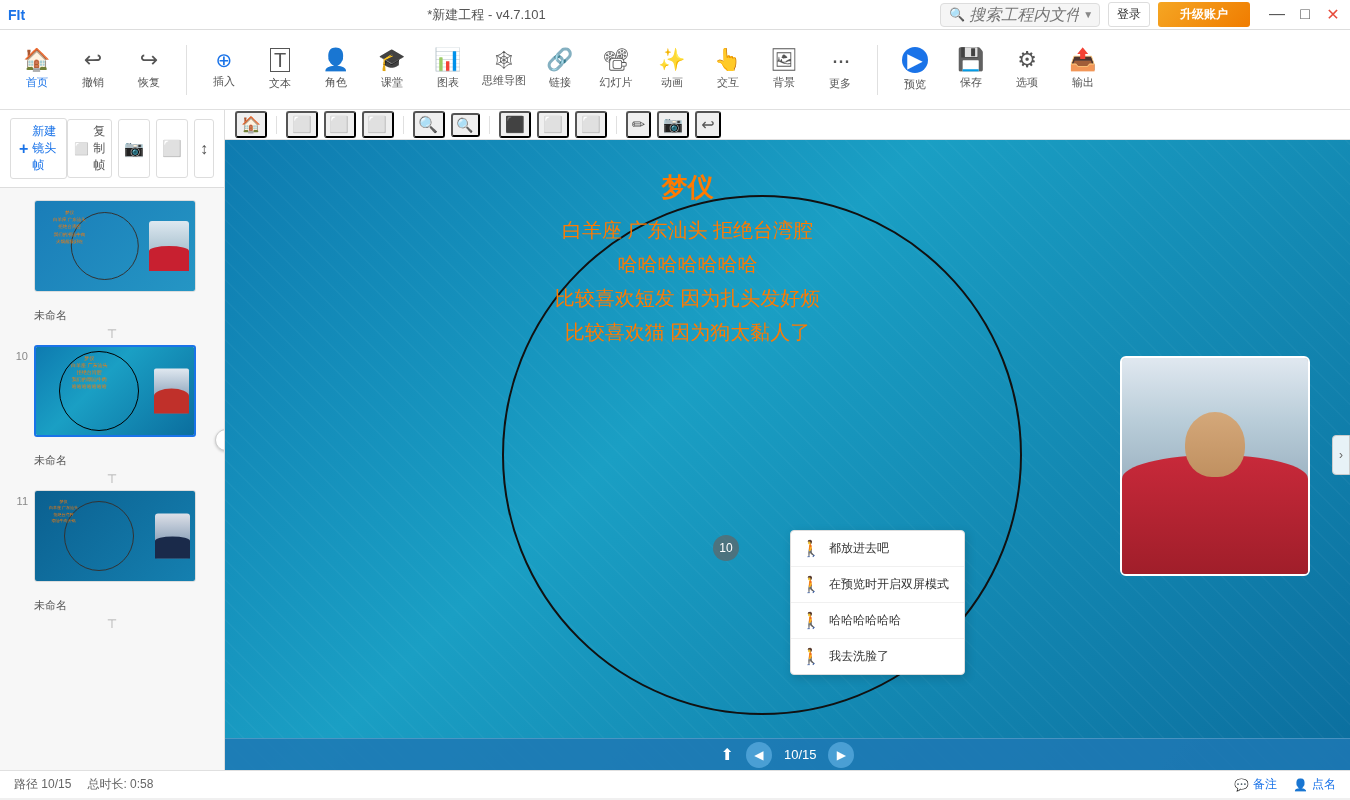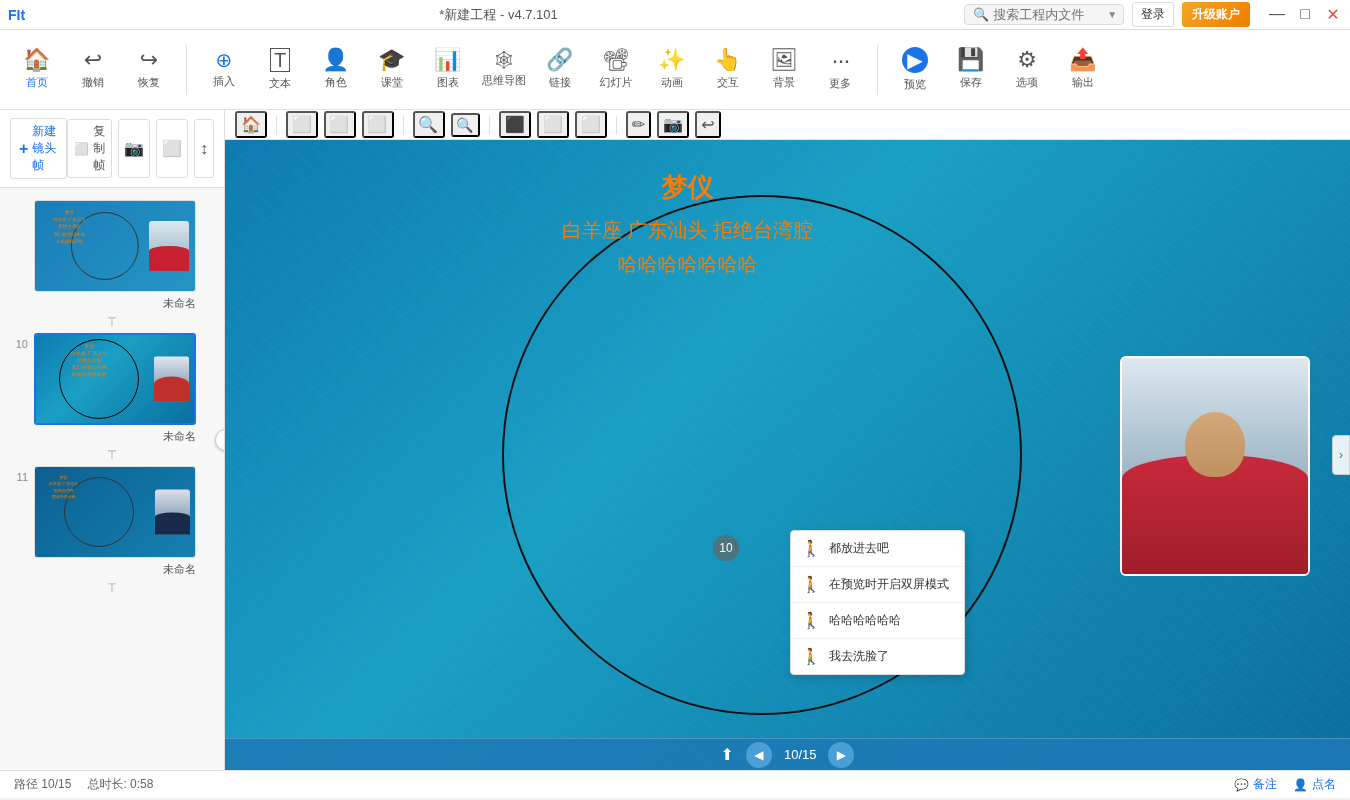--- a/index.html
+++ b/index.html
@@ -16,24 +16,24 @@
       padding: 0 8px;
       user-select: none;
     }
     #titlebar-left { display: flex; align-items: center; gap: 6px; }
     #titlebar-logo { font-weight: bold; color: #1a73e8; font-size: 14px; margin-right: 8px; }
     #titlebar-menu { display: flex; gap: 14px; }
     .menu-item { font-size: 13px; color: #333; cursor: pointer; padding: 2px 4px; }
     #titlebar-center { font-size: 13px; color: #555; flex: 1; text-align: center; }
     #titlebar-right { display: flex; align-items: center; gap: 8px; }
     .search-box { display: flex; align-items: center; background: #f5f5f5; border: 1px solid #ddd; border-radius: 4px; padding: 2px 8px; gap: 4px; width: 160px; }
-    .search-box input { border: none; background: transparent; font-size: 13px; outline: none; width: 110px; }
+    .search-box input { border: none; background: transparent; font-size: 16px; outline: none; width: 110px; font-style: italic; }
     .search-box .search-dropdown { font-size: 10px; color: #888; cursor: pointer; }
     .login-btn { font-size: 12px; color: #333; cursor: pointer; padding: 3px 8px; border: 1px solid #ddd; border-radius: 3px; background: #fff; }
-    .upgrade-btn { font-size: 12px; color: #fff; cursor: pointer; padding: 4px 10px; border-radius: 3px; background: linear-gradient(135deg, #f5a623, #f07c00); border: none; font-weight: bold; }
+    .upgrade-btn { font-size: 12px; color: #fff; cursor: pointer; padding: 4px 22px; border-radius: 3px; background: linear-gradient(135deg, #f5a623, #f07c00); border: none; font-weight: bold; }
     .win-controls { display: flex; gap: 10px; margin-left: 10px; }
     .win-btn { font-size: 16px; cursor: pointer; color: #555; width: 18px; text-align: center; }
     .win-btn.close { color: #e74c3c; }
 
     
     #toolbar {
       height: 80px;
       background: #fff;
       border-bottom: 1px solid #e0e0e0;
       display: flex;
@@ -108,21 +108,21 @@
     .slide-thumbnail {
       width: 162px;
       height: 92px;
       border-radius: 3px;
       overflow: hidden;
       position: relative;
       border: 1px solid #ddd;
     }
     .slide-item.active .slide-thumbnail { border: 2px solid #1a73e8; }
     .slide-label { font-size: 11px; color: #555; margin-top: 2px; text-align: center; }
-    .slide-group { display: flex; flex-direction: column; align-items: flex-end; gap: 2px; }
+    .slide-group { display: flex; flex-direction: column; align-items: flex-start; gap: 14px; }
     .slide-resize-icon { font-size: 12px; color: #aaa; cursor: ns-resize; text-align: center; }
     
     #sidebar-collapse {
       position: absolute;
       right: -13px;
       top: 50%;
       transform: translateY(-50%);
       z-index: 10;
       background: #fff;
       border: 1px solid #ccc;
@@ -614,20 +614,22 @@
     <div id="canvas-content">
       <div class="bg-pattern"></div>
 
       <div class="main-circle"></div>
 
       <div class="slide-text-content">
         <div class="slide-title">梦仪</div>
         <div class="slide-body-text">
           <div>白羊座 广东汕头 拒绝台湾腔</div>
           <div>哈哈哈哈哈哈哈</div>
+          <div>比较喜欢短发 因为扎头发好烦</div>
+          <div>比较喜欢猫 因为狗太黏人了</div>
         </div>
       </div>
 
       <div class="person-photo">
         <div class="person-photo-inner">
           <div class="person-silhouette"></div>
           <div class="person-head"></div>
         </div>
       </div>
 

